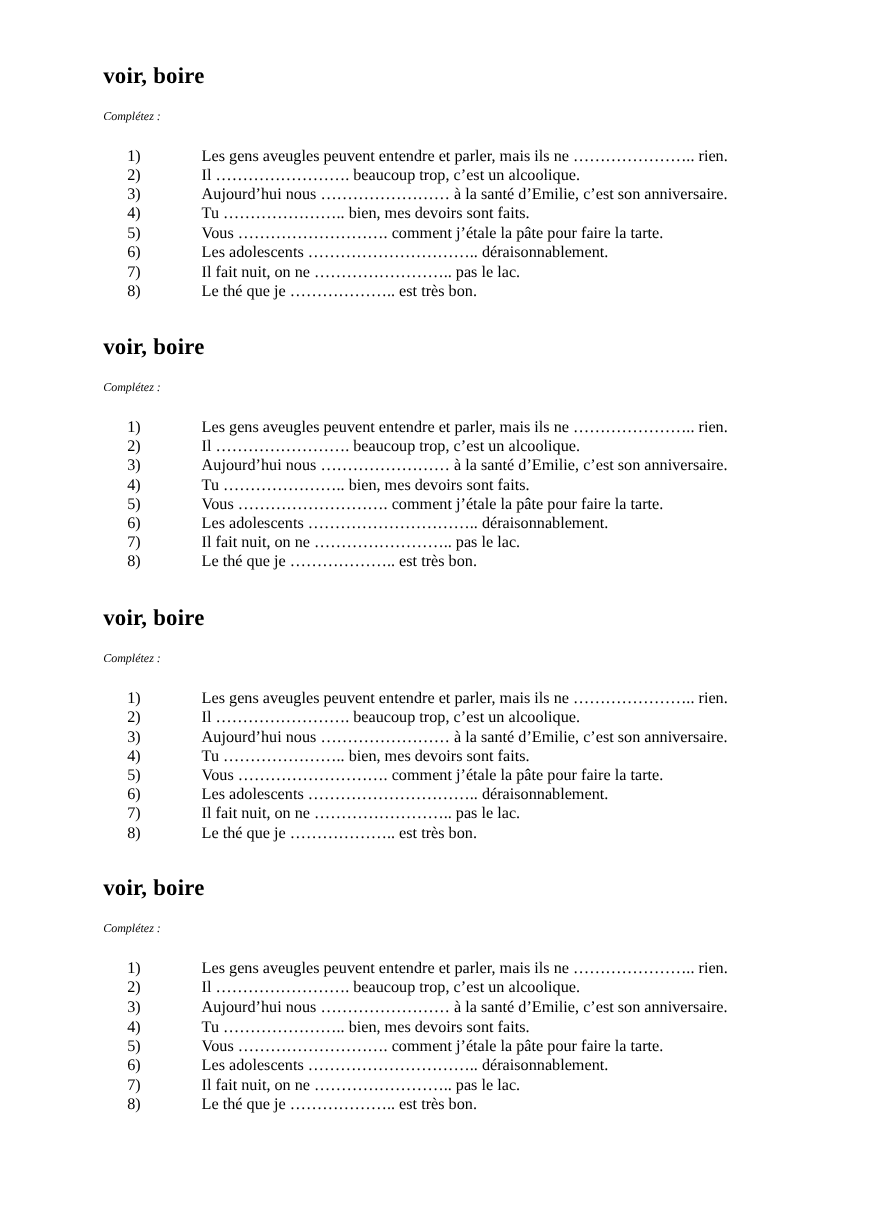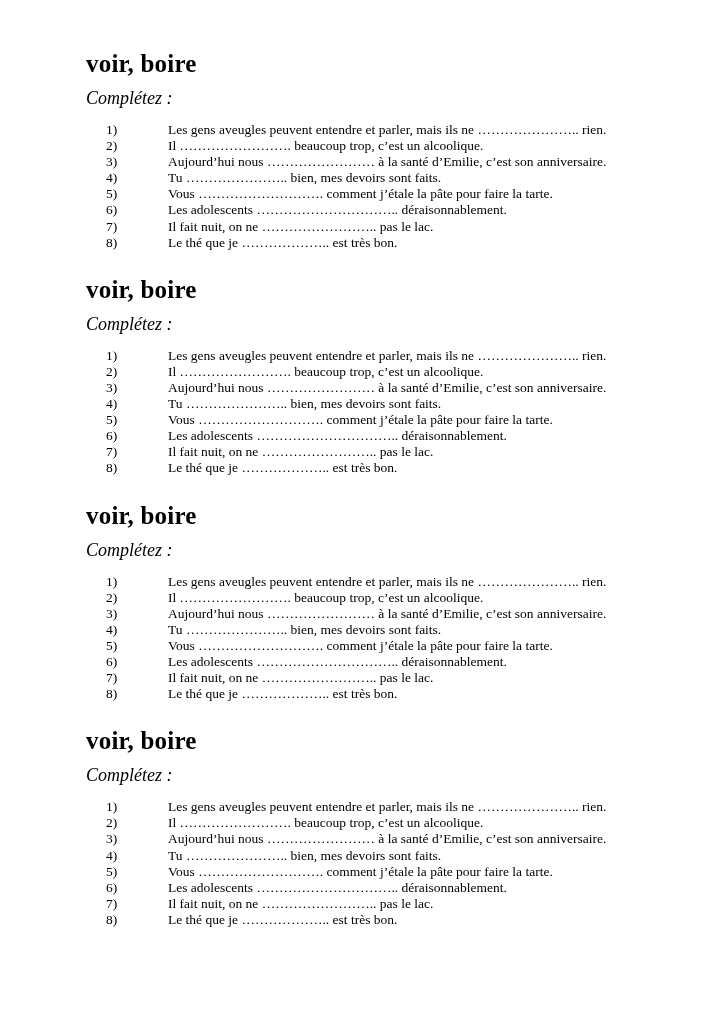--- a/index.html
+++ b/index.html
@@ -20,28 +20,28 @@
     height: 1024px;
     padding: 53px 58px 0 86px;
     background: #ffffff;
     overflow: hidden;
   }
   section.block { margin: 0; }
   section.block + section.block { margin-top: 28px; }
   section.block.extra-gap { margin-top: 49px; }
   h1.title {
     margin: 0;
-    font-size: 25px;
+    font-size: 19px;
     line-height: 21px;
     font-weight: 700;
     letter-spacing: 0.2px;
   }
   p.instruction {
     margin: 16px 0 0 0;
-    font-size: 18px;
+    font-size: 10px;
     line-height: 16px;
     font-style: italic;
   }
   ol.exercise {
     list-style: none;
     margin: 16px 0 0 0;
     padding: 0 0 0 20px;
   }
   ol.exercise li {
     display: flex;

